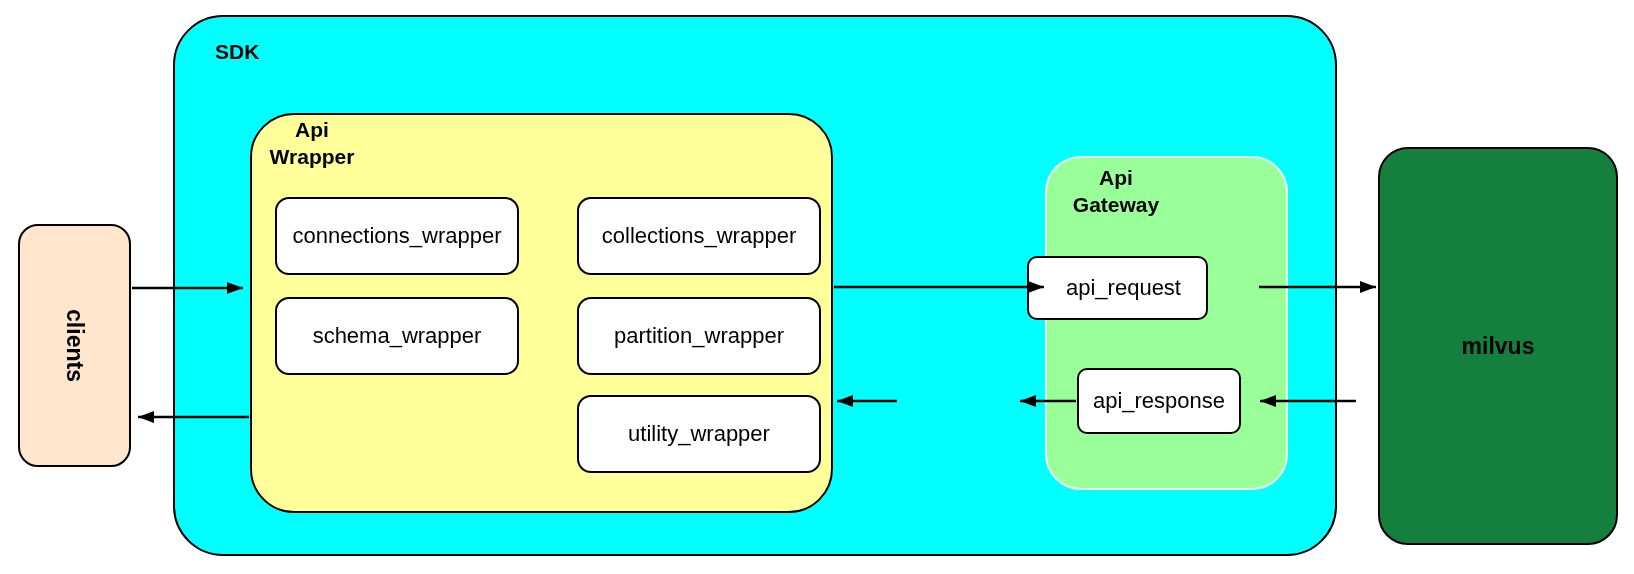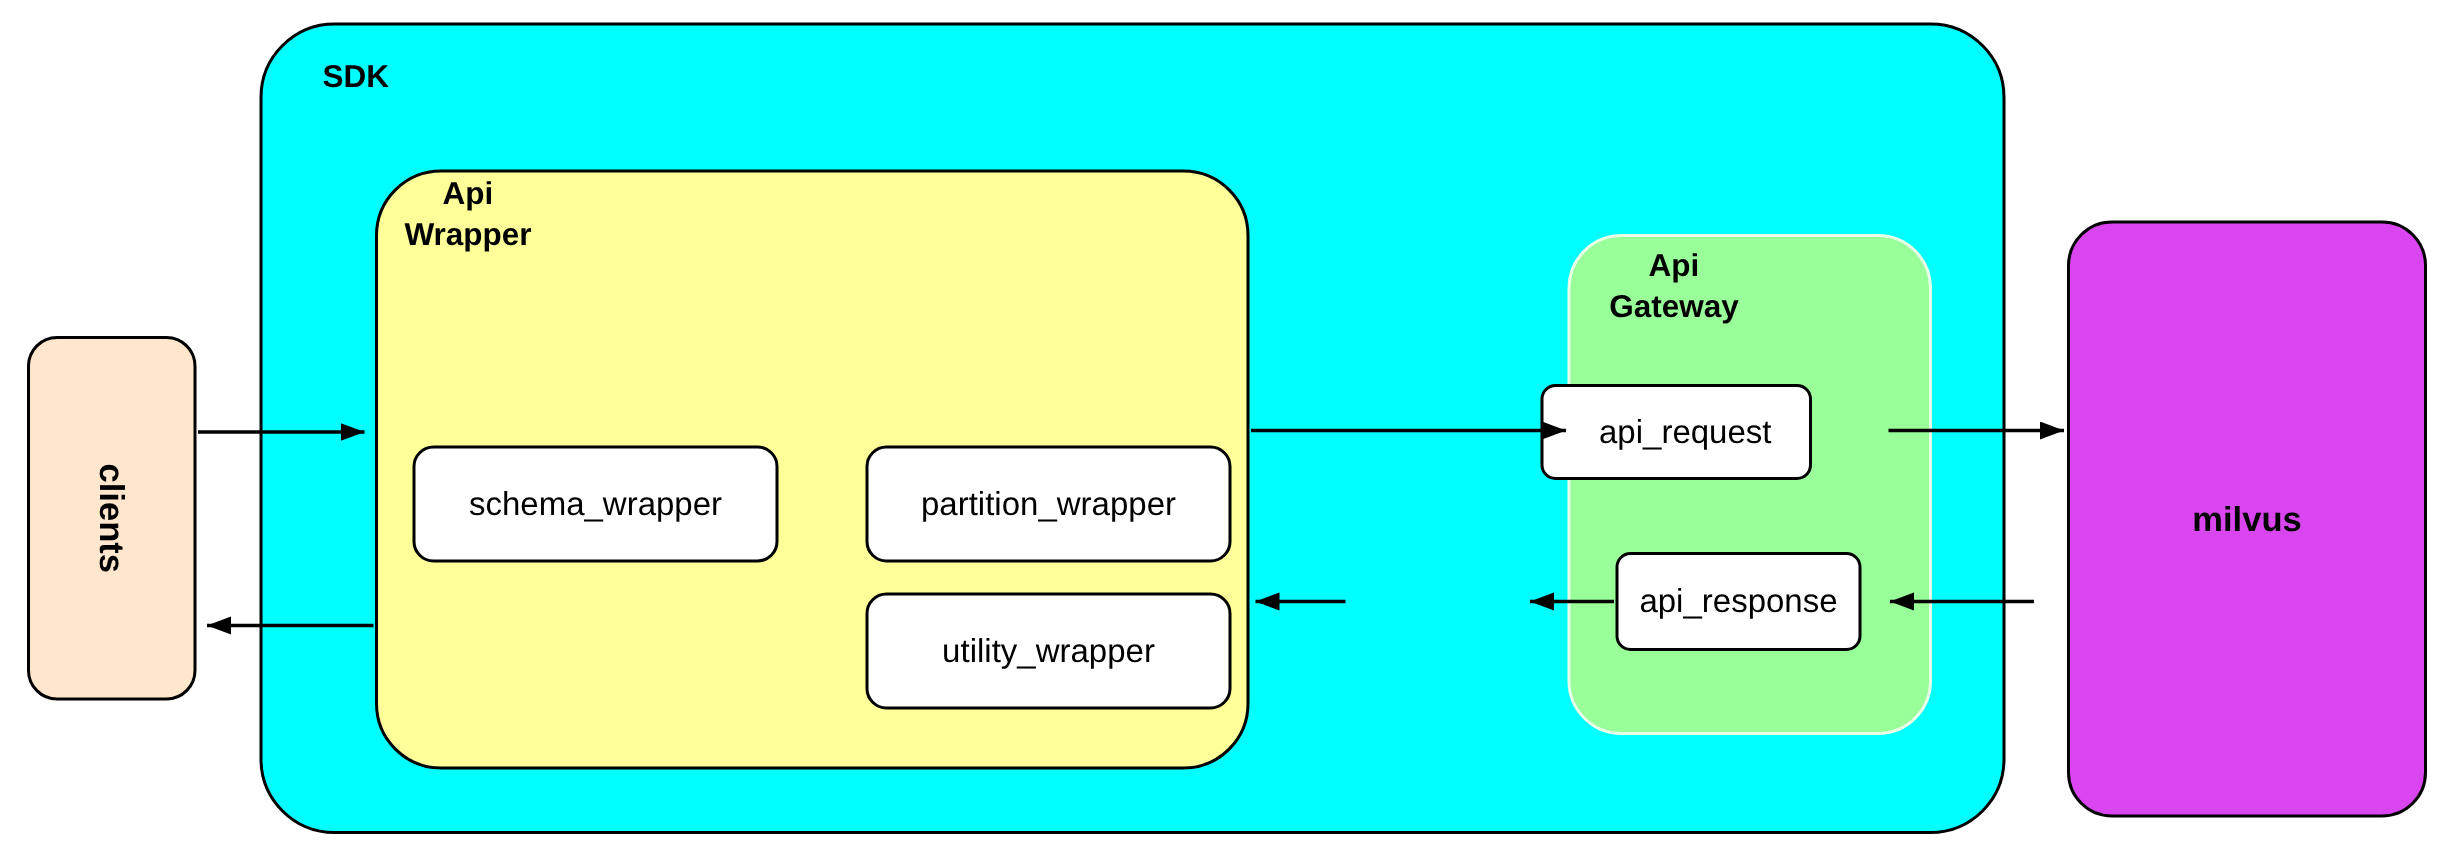--- a/index.html
+++ b/index.html
@@ -44,21 +44,21 @@
   }
   
   .clients{
     left:18px;top:224px;width:113px;height:243px;
     background:#FFE6CC;border:2.5px solid #000;border-radius:20px;
     font-weight:bold;font-size:23px;
   }
   .clients .vtext{transform:rotate(90deg);white-space:nowrap;}
   .milvus{
     left:1378px;top:147px;width:240px;height:398px;
-    background:#d946ef;border:2.5px solid #000;border-radius:30px;
+    background:#15803d;border:2.5px solid #000;border-radius:30px;
     font-weight:bold;font-size:23px;
   }
   
   .leaf{
     background:#FFFFFF;border:2.5px solid #000;border-radius:14px;
     font-size:22px;white-space:nowrap;
   }
   .wrap-box{width:244px;height:78px;}
   .col1{left:275px;}  .col2{left:577px;}
   .row1{top:197px;}   .row2{top:297px;}  .row3{top:395px;}
@@ -78,20 +78,22 @@
 
   <div class="node sdk"></div>
   <div class="sdk-label">SDK</div>
 
   <div class="node api-wrapper"></div>
   <div class="api-wrapper-label">
     <div>Api</div>
     <div>Wrapper</div>
   </div>
 
+  <div class="node leaf wrap-box col1 row1">connections_wrapper</div>
+  <div class="node leaf wrap-box col2 row1">collections_wrapper</div>
   <div class="node leaf wrap-box col1 row2">schema_wrapper</div>
   <div class="node leaf wrap-box col2 row2">partition_wrapper</div>
   <div class="node leaf wrap-box col2 row3">utility_wrapper</div>
 
   <div class="node api-gateway"></div>
   <div class="api-gateway-label">
     <div>Api</div>
     <div>Gateway</div>
   </div>
   <div class="node leaf api-request">api_request</div>

